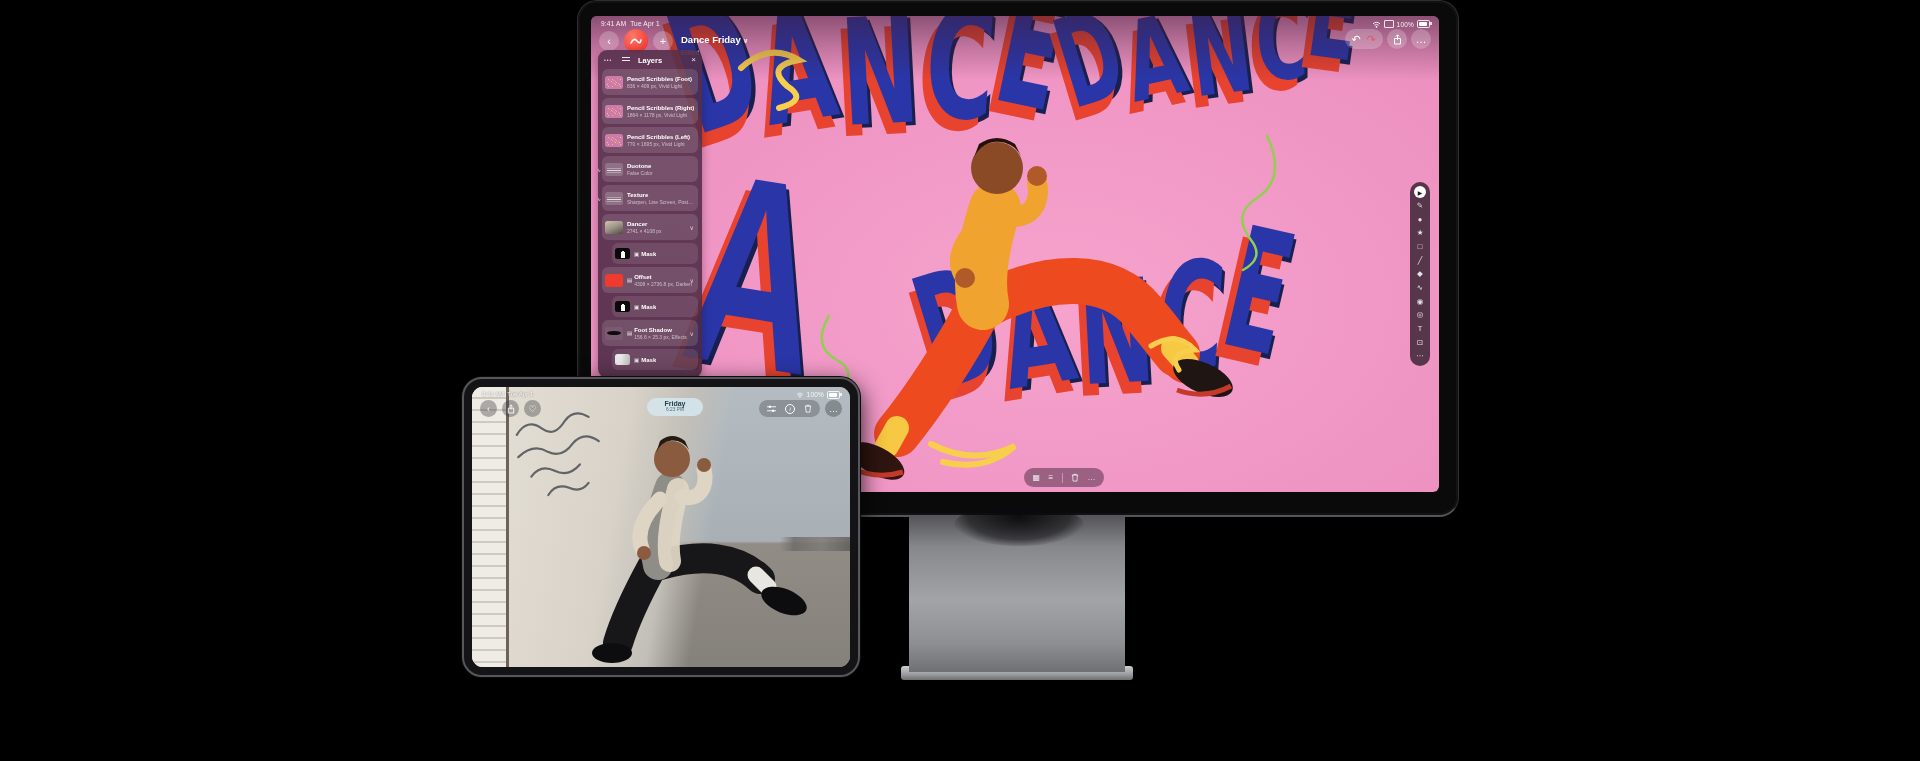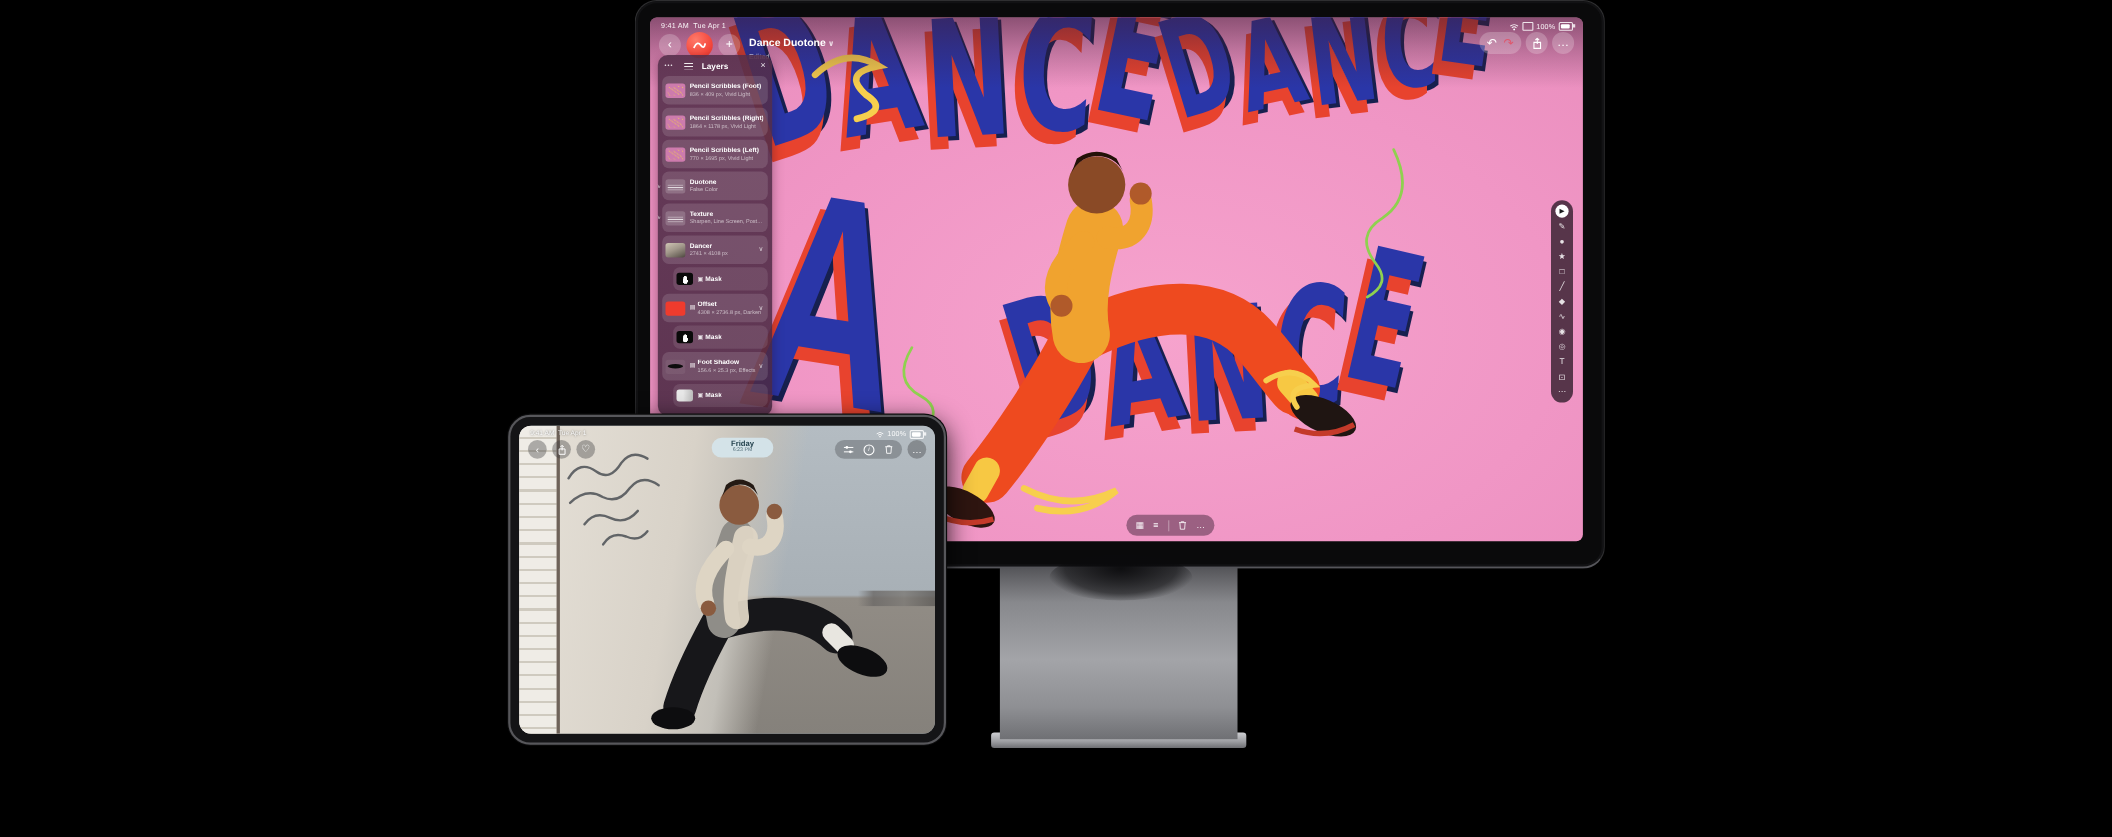--- a/index.html
+++ b/index.html
@@ -241,21 +241,21 @@
 
       <div id="d-toolbar" class="abs">
         <span id="d-back" class="abs circ">‹</span>
         <span id="d-appicon" class="abs">
           <svg viewBox="0 0 14 14">
               <path d="M2,9 Q5,3 8,7 T12,6" stroke="#fff" stroke-width="1.6" fill="none" stroke-linecap="round"></path>
             </svg>
         </span>
         <span id="d-add" class="abs circ">+</span>
         <span id="d-title-wrap" class="abs">
-          <span id="d-title"><span>Dance Duotone</span><span class="chev">∨</span></span>
+          <span id="d-title"><span>Dance Friday</span><span class="chev">∨</span></span>
           <div id="d-subtitle">Edited</div>
         </span>
         <span id="d-actions" class="abs">
           <span class="pill">
             <span class="undo-g">↶</span>
             <span class="redo-g">↷</span>
           </span>
           <span class="circ">
             <svg width="9" height="11" viewBox="0 0 9 11">
               <path d="M1.5,4.5 h6 v5.5 h-6 Z" stroke="#fff" stroke-width="1" fill="none"></path>

